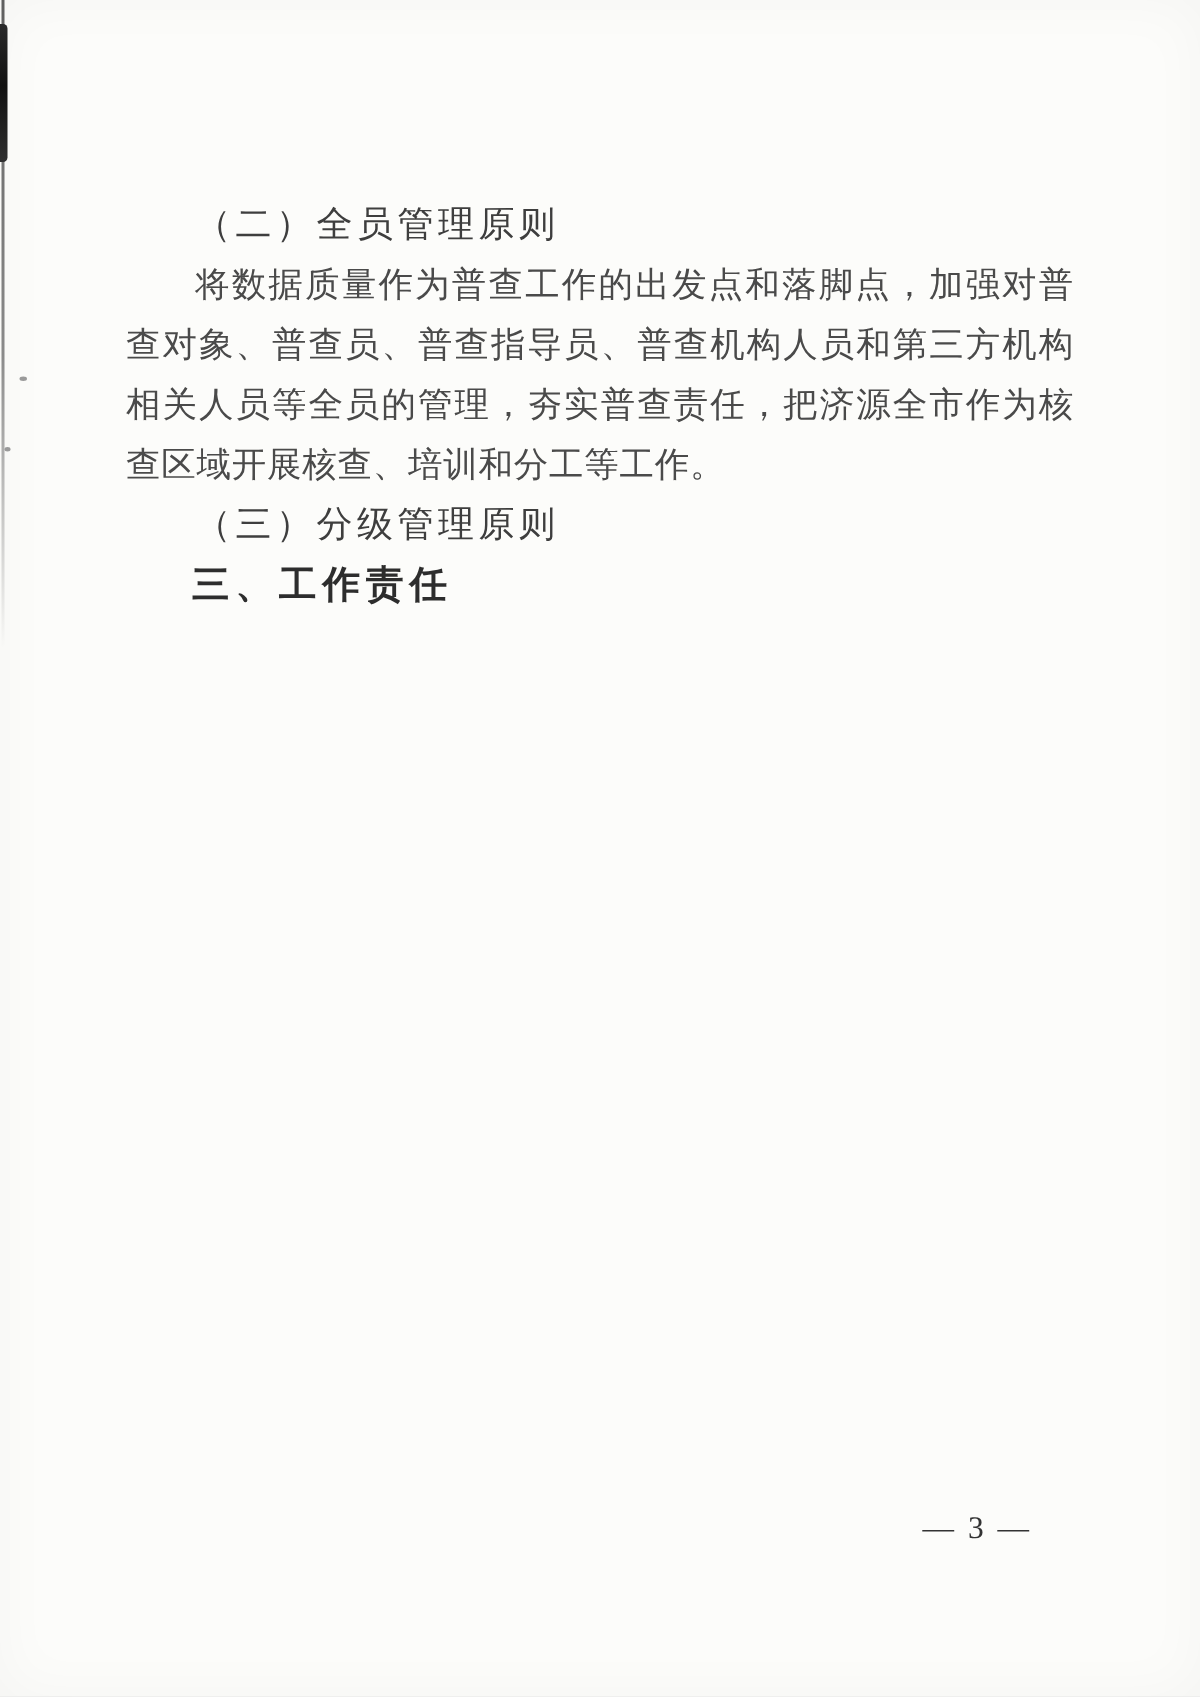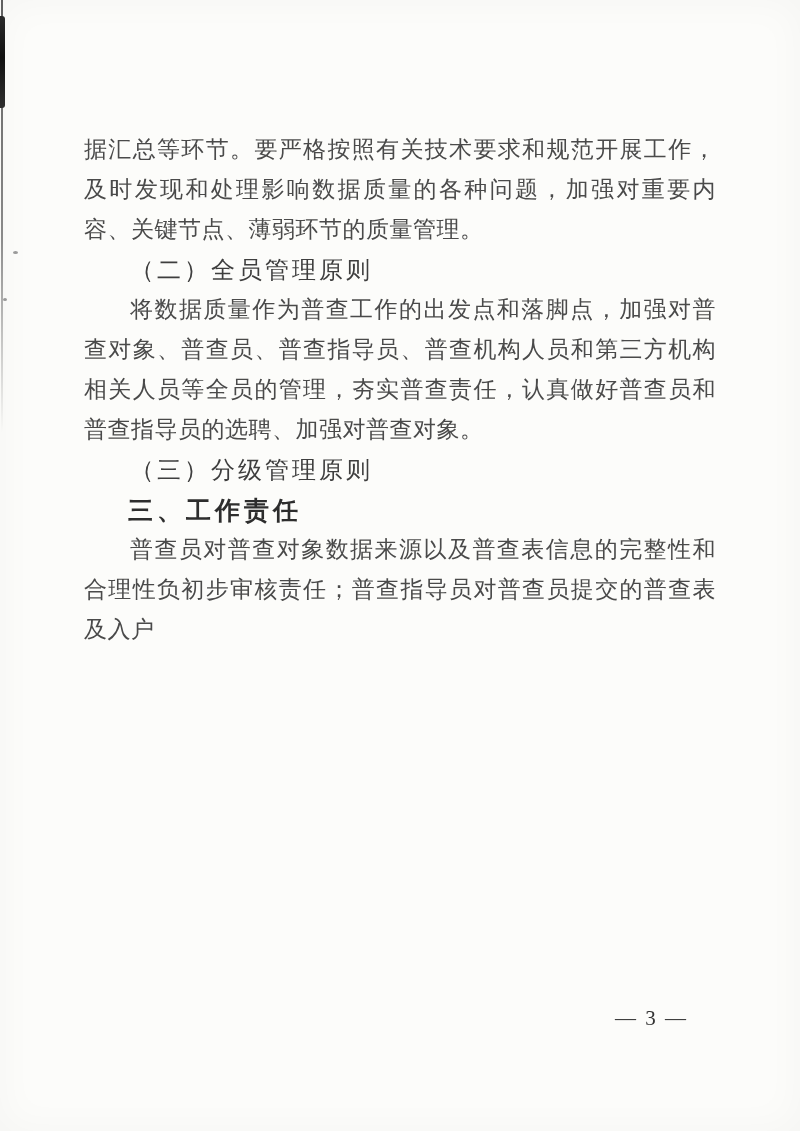--- a/index.html
+++ b/index.html
@@ -72,23 +72,21 @@
 <body>
 
 <div class="page">
 
   <div class="edge-line"></div>
   <div class="edge-blob"></div>
   <div class="speck speck-a"></div>
   <div class="speck speck-b"></div>
 
   <div class="content">
-    <p>据汇总等环节。要严格按照有关技术要求和规范开展工作，及时发现和处理影响数据质量的各种问题，加强对重要内容、关键节点、薄弱环节的质量管理。</p>
     <p class="heading-kai">（二）全员管理原则</p>
-    <p class="indent">将数据质量作为普查工作的出发点和落脚点，加强对普查对象、普查员、普查指导员、普查机构人员和第三方机构相关人员等全员的管理，夯实普查责任，认真做好普查员和普查指导员的选聘、加强对普查对象。</p>
+    <p class="indent">将数据质量作为普查工作的出发点和落脚点，加强对普查对象、普查员、普查指导员、普查机构人员和第三方机构相关人员等全员的管理，夯实普查责任，把济源全市作为核查区域开展核查、培训和分工等工作。</p>
     <p class="heading-kai">（三）分级管理原则</p>
     <p class="heading-hei">三、工作责任</p>
-    <p class="indent">普查员对普查对象数据来源以及普查表信息的完整性和合理性负初步审核责任；普查指导员对普查员提交的普查表及入户</p>
   </div>
 
   <div class="page-number">— 3 —</div>
 
 </div>
 
 </body></html>

